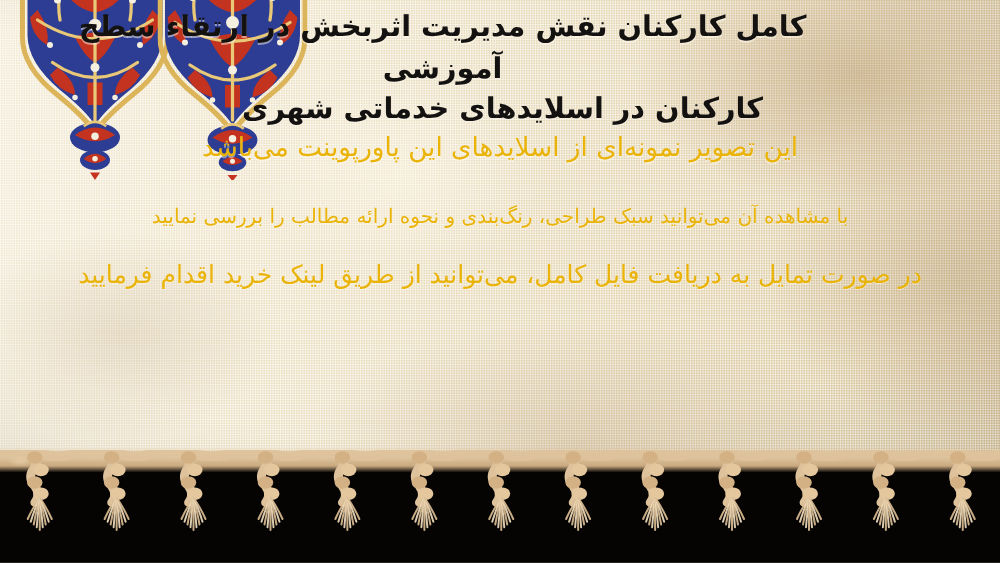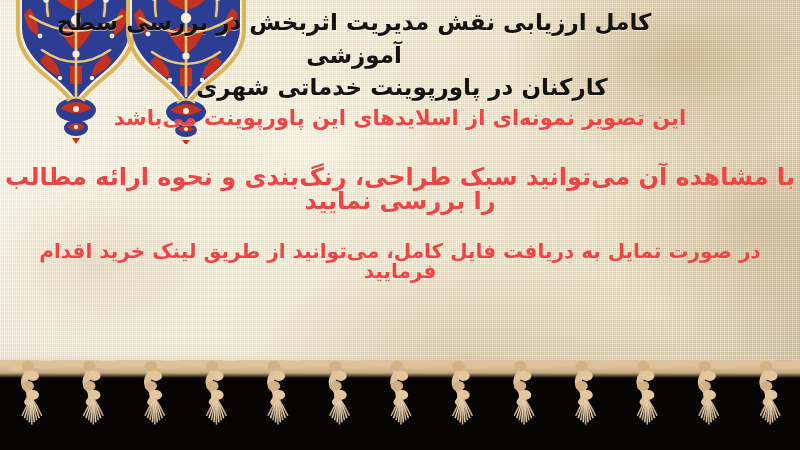--- a/index.html
+++ b/index.html
@@ -70,25 +70,25 @@
     font-size:23px;font-weight:bold;line-height:1.42;
     letter-spacing:-.2px;
     text-shadow:0 1px 0 rgba(255,250,238,.5);
   }
   .title .ln{display:block;}
   .title .ln1{padding-right:96px;}
 
   .body{
     position:absolute;right:0;top:108px;width:800px;
     text-align:center;
-    color:#ef4444;
-    font-size:21px;font-weight:bold;line-height:1.0;
+    color:#eab308;
+    font-size:21px;font-weight:normal;line-height:1.0;
   }
   .body .bl{display:block;margin-bottom:18px;text-shadow:0 1px 0 rgba(255,250,238,.45);}
-  .body .bl2{font-size:24px;margin-top:36px;}
+  .body .bl2{font-size:16px;margin-top:36px;}
   .body .bl3{font-size:20px;margin-top:28px;}
 </style>
 </head>
 <body>
 
 <div id="slide">
 
   <div class="field"></div>
 
   <div class="motif m1">
@@ -200,22 +200,22 @@
       <g transform="translate(60,176)">
         <ellipse cx="0" cy="0" rx="11" ry="7" fill="#2d3d93"></ellipse>
         <path d="M-8 -1 q8 -7 16 0 q-8 6 -16 0 z" fill="#c4331f"></path>
         <circle cx="0" cy="-1" r="2" fill="#f5efe0"></circle>
       </g>
       <path d="M56 186 h8 l-4 5 z" fill="#c4331f"></path>
     </svg>
   </div>
 
   <div class="title">
-    <span class="ln ln1">کامل ارزیابی نقش مدیریت اثربخش در بررسی سطح آموزشی</span>
-    <span class="ln ln2">کارکنان در پاورپوینت خدماتی شهری</span>
+    <span class="ln ln1">کامل کارکنان نقش مدیریت اثربخش در ارتقاء سطح آموزشی</span>
+    <span class="ln ln2">کارکنان در اسلایدهای خدماتی شهری</span>
   </div>
 
   <div class="body">
     <span class="bl bl1">این تصویر نمونه‌ای از اسلایدهای این پاورپوینت می‌باشد</span>
     <span class="bl bl2">با مشاهده آن می‌توانید سبک طراحی، رنگ‌بندی و نحوه ارائه مطالب را بررسی نمایید</span>
     <span class="bl bl3">در صورت تمایل به دریافت فایل کامل، می‌توانید از طریق لینک خرید اقدام فرمایید</span>
   </div>
 
   <div class="blackband"></div>
   <div class="fringe-edge"></div>

